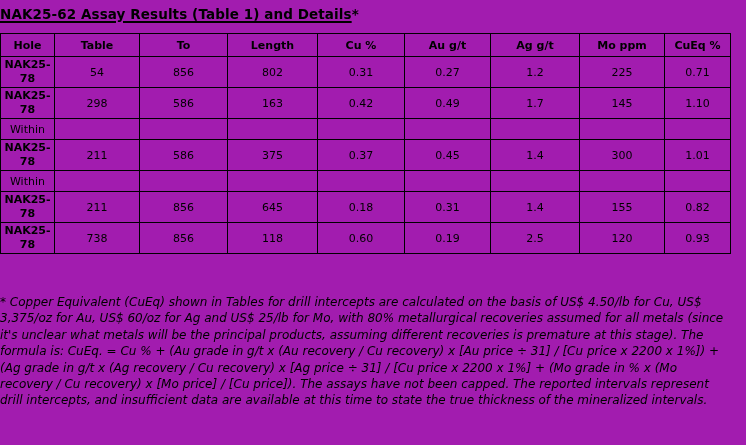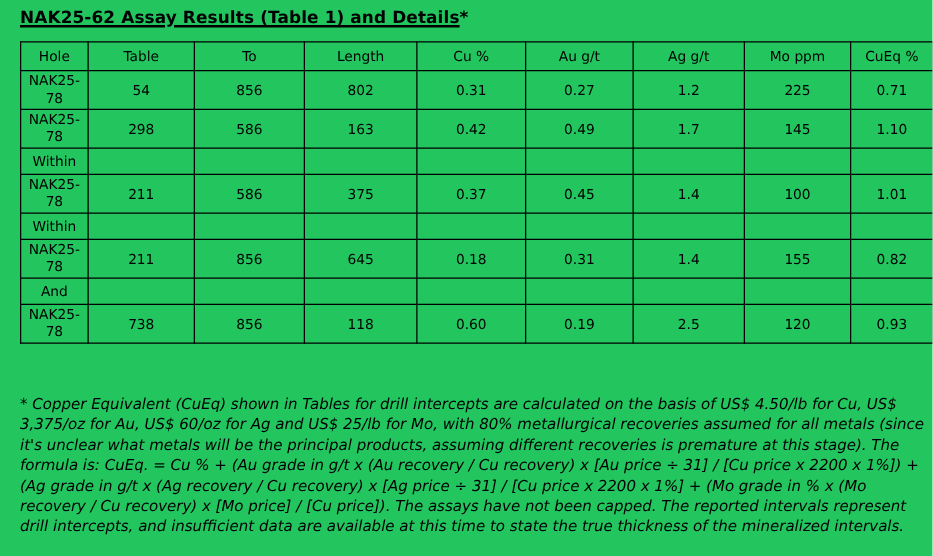--- a/index.html
+++ b/index.html
@@ -6,22 +6,22 @@
     margin: 0;
     padding: 0;
     background: #ffffff;
     font-family: "DejaVu Sans", "Liberation Sans", sans-serif;
     color: #000000;
   }
   .page {
     width: 746px;
     height: 445px;
     box-sizing: border-box;
-    padding: 4px 16px;
-    background: #22c55e;
+    padding: 4px 0;
+    background: #a21caf;
     overflow: hidden;
   }
   .title {
     font-size: 13.5px;
     font-weight: bold;
     margin: 2px 0 11px 0;
     letter-spacing: 0.1px;
   }
   .title .u {
     text-decoration: underline;
@@ -35,26 +35,26 @@
   }
   table.assay th, table.assay td {
     border: 1px solid #000000;
     text-align: center;
     vertical-align: middle;
     font-size: 11px;
     padding: 1px 2px;
     overflow: hidden;
   }
   table.assay th {
-    font-weight: normal;
+    font-weight: bold;
     height: 20px;
   }
   tr.row-data td { height: 28px; }
   tr.row-label td { height: 18px; }
-  td.hole-cell { font-weight: normal; line-height: 1.25; }
+  td.hole-cell { font-weight: bold; line-height: 1.25; }
   td.label-cell { font-weight: normal; }
   .footnote {
     margin-top: 40px;
     width: 731px;
     font-style: italic;
     font-size: 12px;
     line-height: 16.4px;
     letter-spacing: 0px;
   }
 </style>
@@ -124,21 +124,21 @@
           <td></td>
         </tr>
         <tr class="row-data">
           <td class="hole-cell">NAK25-78</td>
           <td>211</td>
           <td>586</td>
           <td>375</td>
           <td>0.37</td>
           <td>0.45</td>
           <td>1.4</td>
-          <td>100</td>
+          <td>300</td>
           <td>1.01</td>
         </tr>
         <tr class="row-label">
           <td class="label-cell">Within</td>
           <td></td>
           <td></td>
           <td></td>
           <td></td>
           <td></td>
           <td></td>
@@ -149,31 +149,20 @@
           <td class="hole-cell">NAK25-78</td>
           <td>211</td>
           <td>856</td>
           <td>645</td>
           <td>0.18</td>
           <td>0.31</td>
           <td>1.4</td>
           <td>155</td>
           <td>0.82</td>
         </tr>
-        <tr class="row-label">
-          <td class="label-cell">And</td>
-          <td></td>
-          <td></td>
-          <td></td>
-          <td></td>
-          <td></td>
-          <td></td>
-          <td></td>
-          <td></td>
-        </tr>
         <tr class="row-data">
           <td class="hole-cell">NAK25-78</td>
           <td>738</td>
           <td>856</td>
           <td>118</td>
           <td>0.60</td>
           <td>0.19</td>
           <td>2.5</td>
           <td>120</td>
           <td>0.93</td>

